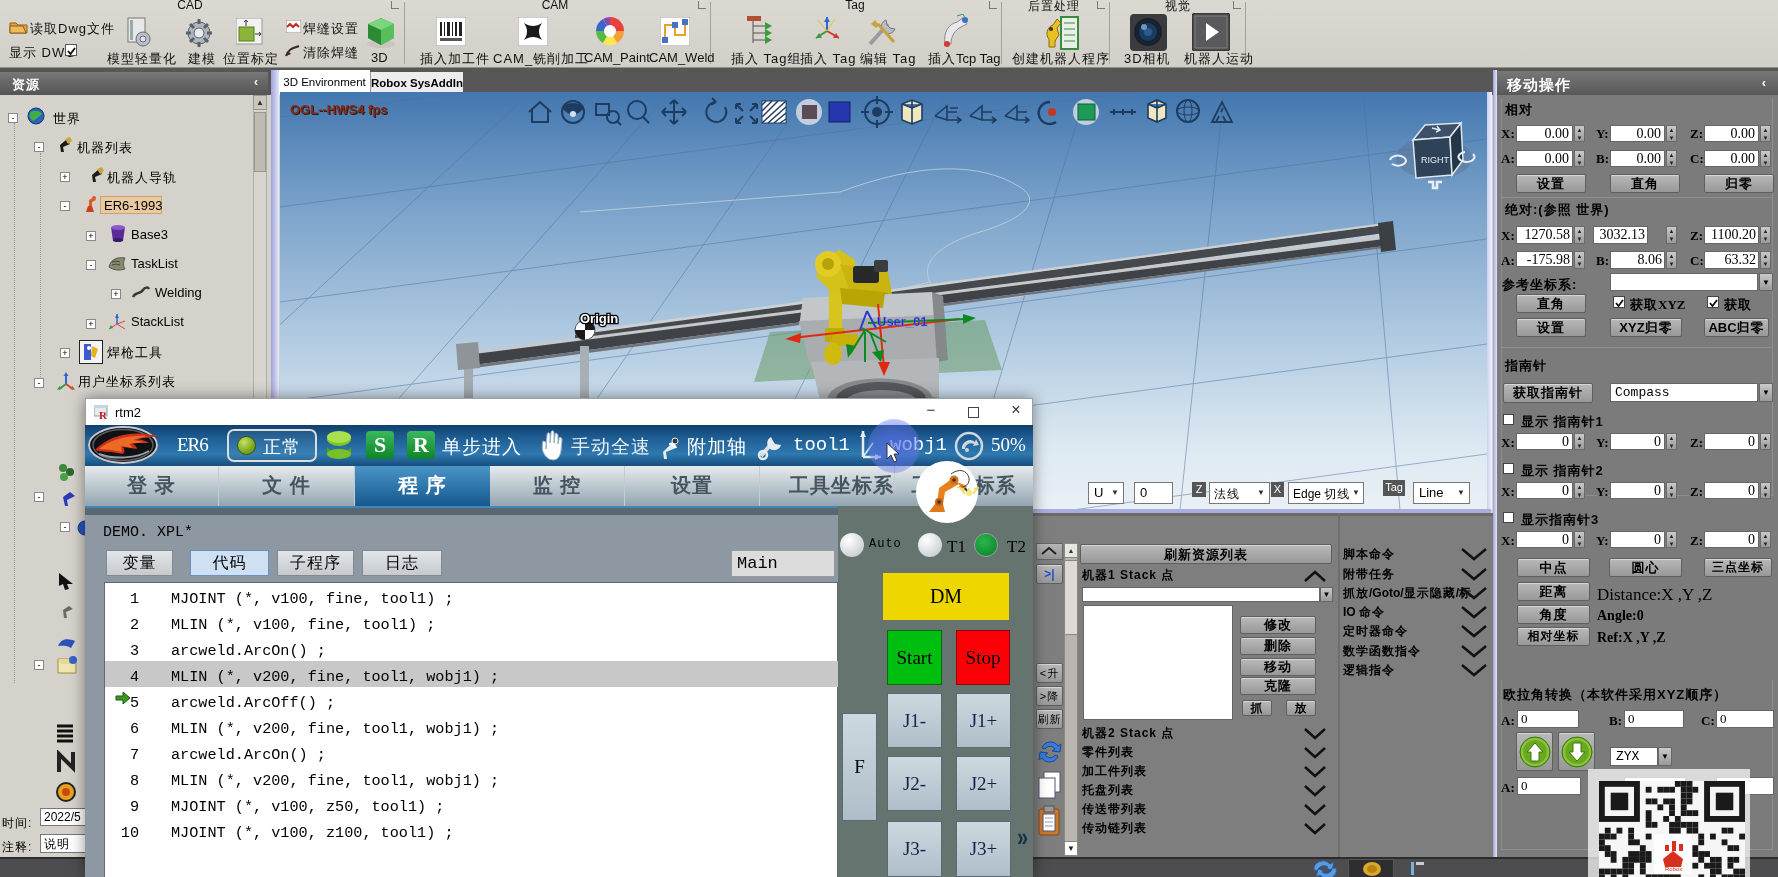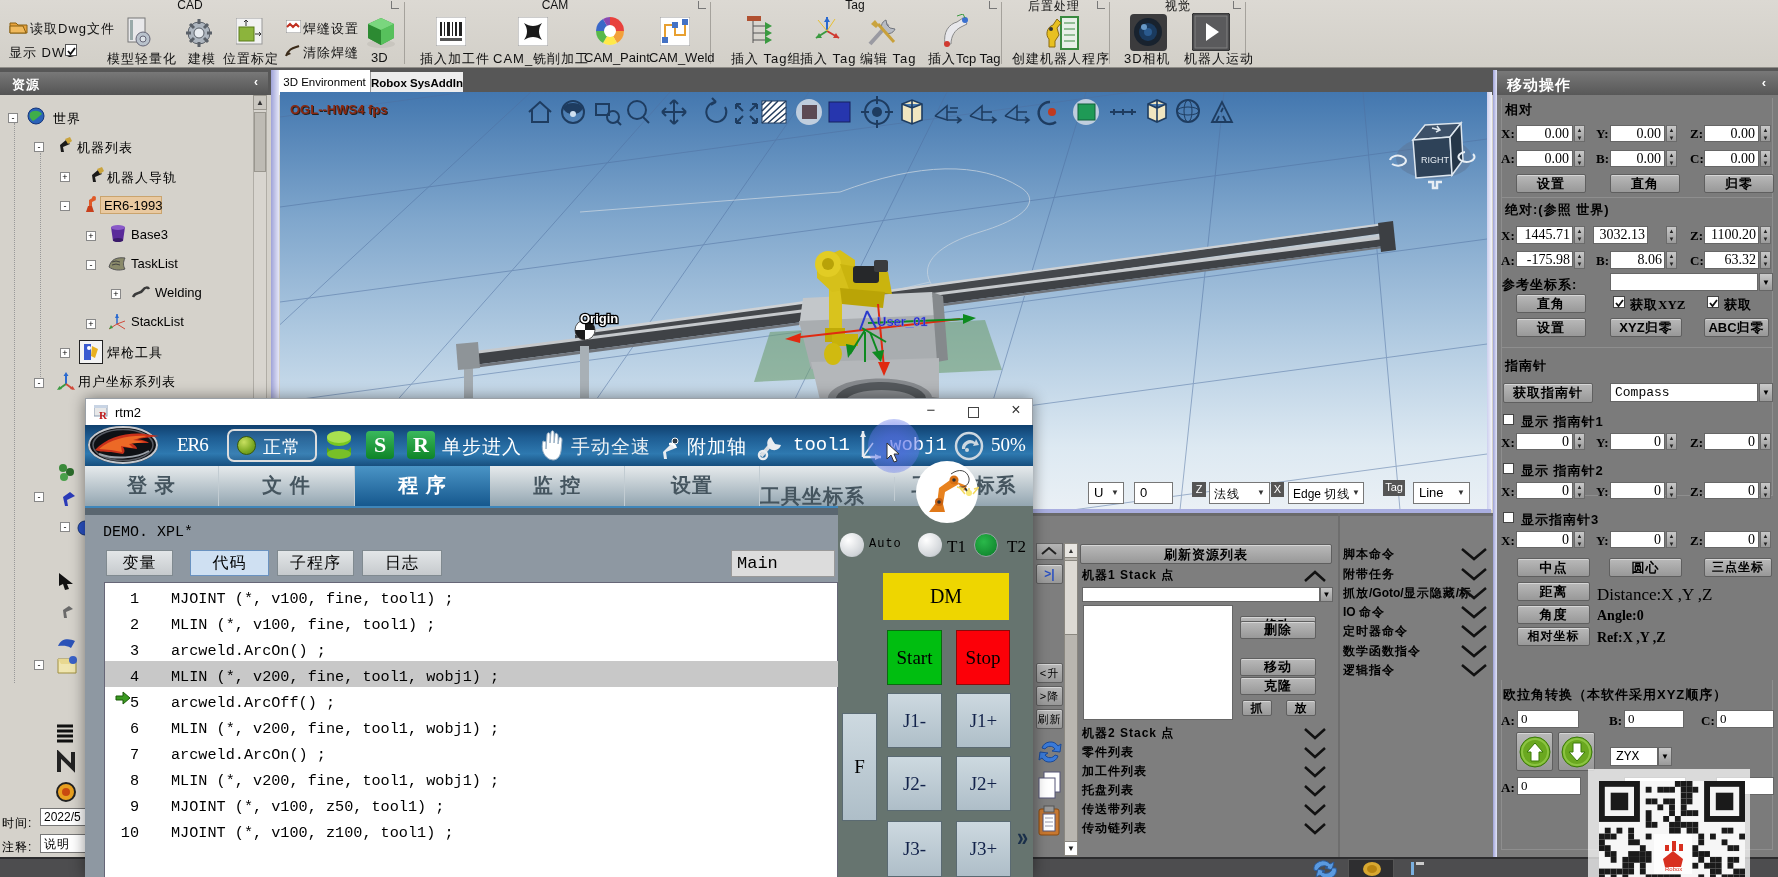--- a/index.html
+++ b/index.html
@@ -524,21 +524,21 @@
  <div class="abs" style="left:34px;top:328px;width:14px;height:15px;background:#fff;border:1px solid #8a8780;font-size:8px;text-align:center;line-height:13px;color:#222">▼</div>
 
  <div class="btn cjk" style="left:50px;top:31px;width:252px;height:20px;font-size:13px;line-height:19px;font-weight:bold">刷新资源列表</div>
  <div class="abs" style="left:52px;top:54px;width:250px;height:17px"><b class="cjk">机器1 Stack 点</b><svg class="abs" style="right:6px;top:3px" width="22" height="12">
         <path d="M1 11 L11 2 L21 11" stroke="#111" stroke-width="2.5" fill="none"></path>
       </svg></div>
  <div class="abs" style="left:52px;top:74px;width:238px;height:15px;background:#fff;border:1px solid #666"></div>
  <div class="abs" style="left:290px;top:74px;width:13px;height:15px;background:linear-gradient(#c9c9c9,#9a9a9a);border:1px solid #666;font-size:8px;text-align:center;line-height:14px">▼</div>
  <div class="abs" style="left:53px;top:92px;width:150px;height:115px;background:#fff;border:1px solid #666"></div>
  <div class="btn cjk" style="left:210px;top:103px;width:76px;height:18px;font-size:13px;line-height:16px;font-weight:bold">修改</div>
- <div class="btn cjk" style="left:210px;top:108px;width:76px;height:18px;font-size:13px;line-height:16px;font-weight:bold">删除</div>
+ <div class="btn cjk" style="left:210px;top:124px;width:76px;height:18px;font-size:13px;line-height:16px;font-weight:bold">删除</div>
  <div class="btn cjk" style="left:210px;top:145px;width:76px;height:18px;font-size:13px;line-height:16px;font-weight:bold">移动</div>
  <div class="btn cjk" style="left:210px;top:164px;width:76px;height:18px;font-size:13px;line-height:16px;font-weight:bold">克隆</div>
  <div class="btn cjk" style="left:212px;top:187px;width:30px;height:16px;font-size:12px;line-height:14px;font-weight:bold">抓</div>
  <div class="btn cjk" style="left:256px;top:187px;width:30px;height:16px;font-size:12px;line-height:14px;font-weight:bold">放</div>
  <div class="abs" style="left:52px;top:212px;width:250px;height:17px"><b class="cjk">机器2 Stack 点</b><svg class="abs" style="right:6px;top:3px" width="22" height="12">
         <path d="M1 1 L11 10 L21 1" stroke="#111" stroke-width="2.5" fill="none"></path>
       </svg></div>
  <div class="abs" style="left:52px;top:231px;width:250px;height:17px"><b class="cjk">零件列表</b><svg class="abs" style="right:6px;top:3px" width="22" height="12">
         <path d="M1 1 L11 10 L21 1" stroke="#111" stroke-width="2.5" fill="none"></path>
       </svg></div>
@@ -599,21 +599,21 @@
  <div class="spin" style="left:169px;top:55px;height:17px">▲<br>▼</div>
  <div class="abs" style="left:193px;top:56px;font-family:'Liberation Serif',serif;font-weight:bold">C:</div>
  <div class="field" style="left:207px;top:55px;width:55px;height:17px;font-size:14px;line-height:15px;padding-right:3px">0.00</div>
  <div class="spin" style="left:263px;top:55px;height:17px">▲<br>▼</div>
  <div class="btn cjk" style="left:19px;top:79px;width:70px;height:19px;font-size:13px;line-height:17px;font-weight:bold">设置</div>
  <div class="btn cjk" style="left:113px;top:79px;width:70px;height:19px;font-size:13px;line-height:17px;font-weight:bold">直角</div>
  <div class="btn cjk" style="left:207px;top:79px;width:70px;height:19px;font-size:13px;line-height:17px;font-weight:bold">归零</div>
  <div class="abs" style="left:4px;top:103px;width:272px;height:150px;border:1px solid #8e8e8e;border-top:none"></div>
  <div class="abs" style="left:8px;top:106px;font-weight:bold"><span class="cjk">绝对:(参照 世界)</span></div>
  <div class="abs" style="left:4px;top:133px;font-family:'Liberation Serif',serif;font-weight:bold">X:</div>
- <div class="field" style="left:19px;top:131px;width:57px;height:18px;font-size:14px;line-height:16px;padding-right:2px">1445.71</div>
+ <div class="field" style="left:19px;top:131px;width:57px;height:18px;font-size:14px;line-height:16px;padding-right:2px">1270.58</div>
  <div class="spin" style="left:77px;top:131px;height:18px">▲<br>▼</div>
  <div class="abs" style="left:99px;top:133px;font-family:'Liberation Serif',serif;font-weight:bold">Y:</div>
  <div class="field" style="left:96px;top:131px;width:55px;height:18px;font-size:14px;line-height:16px;padding-right:2px">3032.13</div>
  <div class="spin" style="left:169px;top:131px;height:18px">▲<br>▼</div>
  <div class="abs" style="left:193px;top:133px;font-family:'Liberation Serif',serif;font-weight:bold">Z:</div>
  <div class="field" style="left:207px;top:131px;width:55px;height:18px;font-size:14px;line-height:16px;padding-right:2px">1100.20</div>
  <div class="spin" style="left:263px;top:131px;height:18px">▲<br>▼</div>
  <div class="abs" style="left:4px;top:158px;font-family:'Liberation Serif',serif;font-weight:bold">A:</div>
  <div class="field" style="left:19px;top:156px;width:57px;height:16px;font-size:14px;line-height:16px;padding-right:2px">-175.98</div>
  <div class="spin" style="left:77px;top:156px;height:18px">▲<br>▼</div>
@@ -794,21 +794,21 @@
       </svg>
   <span class="abs" style="left:906px;top:9px;font-size:19px;color:#fff;font-family:'Liberation Serif',serif">50%</span>
  </div>
 
  <div class="abs" style="left:0;top:68px;width:948px;height:40px;background:linear-gradient(#e6eaec,#a8b7c0 75%,#93a5b0)">
   <div class="abs cjk" style="left:0;top:0;width:134px;height:40px;border-right:1px solid #c2ccd2;color:#45555f;font-size:20px;text-align:center;line-height:38px;font-weight:bold">登 录</div>
   <div class="abs cjk" style="left:134px;top:0;width:136px;height:40px;border-right:1px solid #c2ccd2;color:#45555f;font-size:20px;text-align:center;line-height:38px;font-weight:bold">文 件</div>
   <div class="abs cjk" style="left:270px;top:0;width:135px;height:40px;background:linear-gradient(#4a94c6,#16588e);color:#fff;font-size:20px;text-align:center;line-height:38px;font-weight:bold">程 序</div>
   <div class="abs cjk" style="left:405px;top:0;width:135px;height:40px;border-right:1px solid #c2ccd2;color:#45555f;font-size:20px;text-align:center;line-height:38px;font-weight:bold">监 控</div>
   <div class="abs cjk" style="left:540px;top:0;width:135px;height:40px;border-right:1px solid #c2ccd2;color:#45555f;font-size:20px;text-align:center;line-height:38px;font-weight:bold">设置</div>
-  <div class="abs cjk" style="left:675px;top:11px;width:135px;height:24px;border-right:1px solid #c2ccd2;color:#45555f;font-size:20px;text-align:left;line-height:38px;font-weight:bold">工具坐标系</div>
+  <div class="abs cjk" style="left:675px;top:0;width:135px;height:24px;border-right:1px solid #c2ccd2;color:#45555f;font-size:20px;text-align:right;line-height:38px;font-weight:bold">工具坐标系</div>
   <div class="abs cjk" style="left:810px;top:0;width:138px;height:40px;color:#45555f;font-size:20px;text-align:center;line-height:38px;font-weight:bold">工件坐标系</div>
  </div>
  <div class="abs" style="left:0;top:108px;width:948px;height:2px;background:#3f86ba"></div>
  <div class="abs" style="left:0;top:110px;width:948px;height:7px;background:#5a6670"></div>
 
  <div class="abs" style="left:18px;top:126px;font-size:15px;color:#000;font-family:'Liberation Mono',monospace">DEMO. XPL*</div>
  <div class="abs" style="left:21px;top:152px;width:67px;height:26px;background:linear-gradient(#e3e6e8,#c6cacd);border:1px solid #808a90;text-align:center;line-height:24px;font-size:16px;color:#000"><span class="cjk">变量</span></div>
  <div class="abs" style="left:105px;top:152px;width:79px;height:26px;background:#cfe0f2;border:1px solid #6a92c0;text-align:center;line-height:24px;font-size:16px;color:#000"><span class="cjk">代码</span></div>
  <div class="abs" style="left:192px;top:152px;width:77px;height:26px;background:linear-gradient(#e3e6e8,#c6cacd);border:1px solid #808a90;text-align:center;line-height:24px;font-size:16px;color:#000"><span class="cjk">子程序</span></div>
  <div class="abs" style="left:277px;top:152px;width:80px;height:26px;background:linear-gradient(#e3e6e8,#c6cacd);border:1px solid #808a90;text-align:center;line-height:24px;font-size:16px;color:#000"><span class="cjk">日志</span></div>

